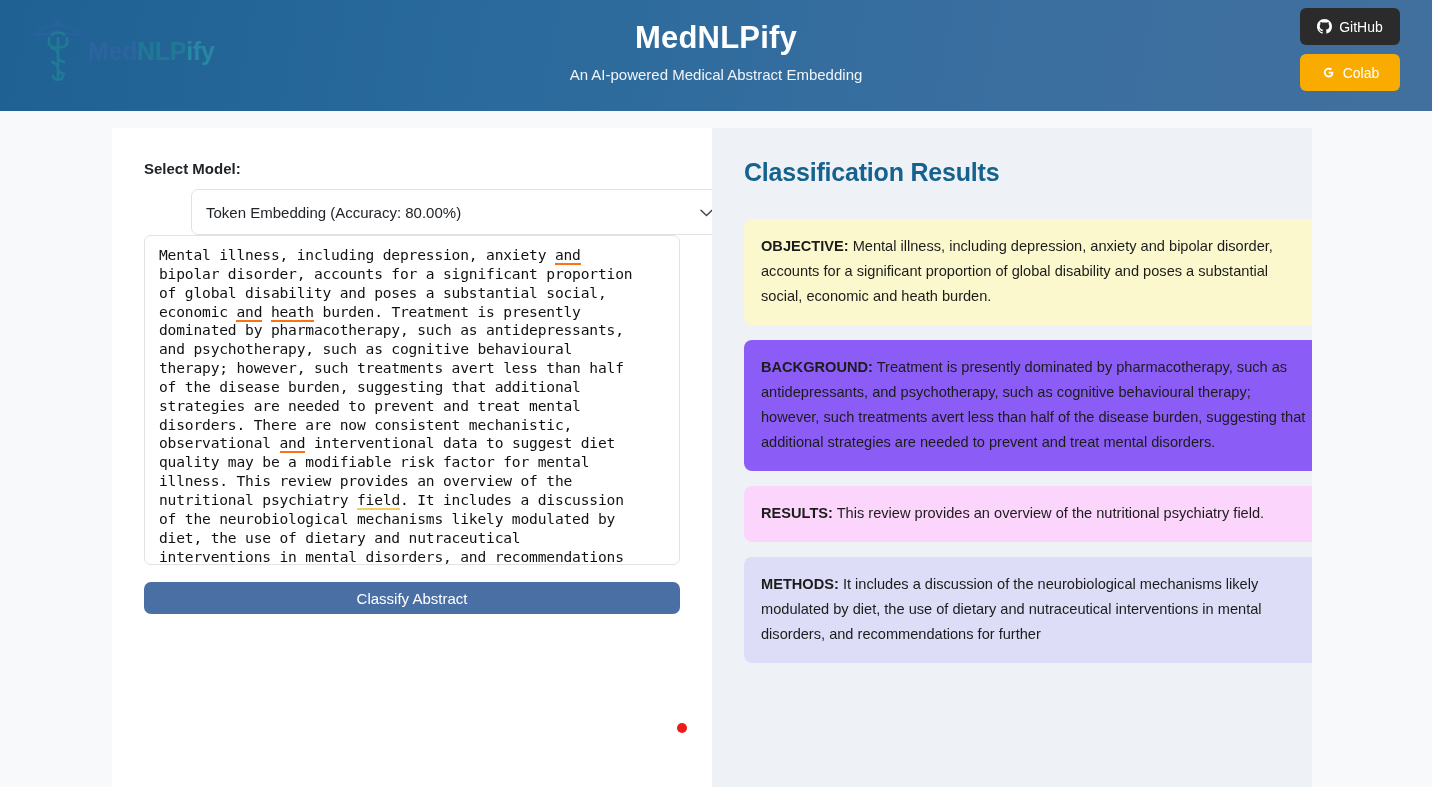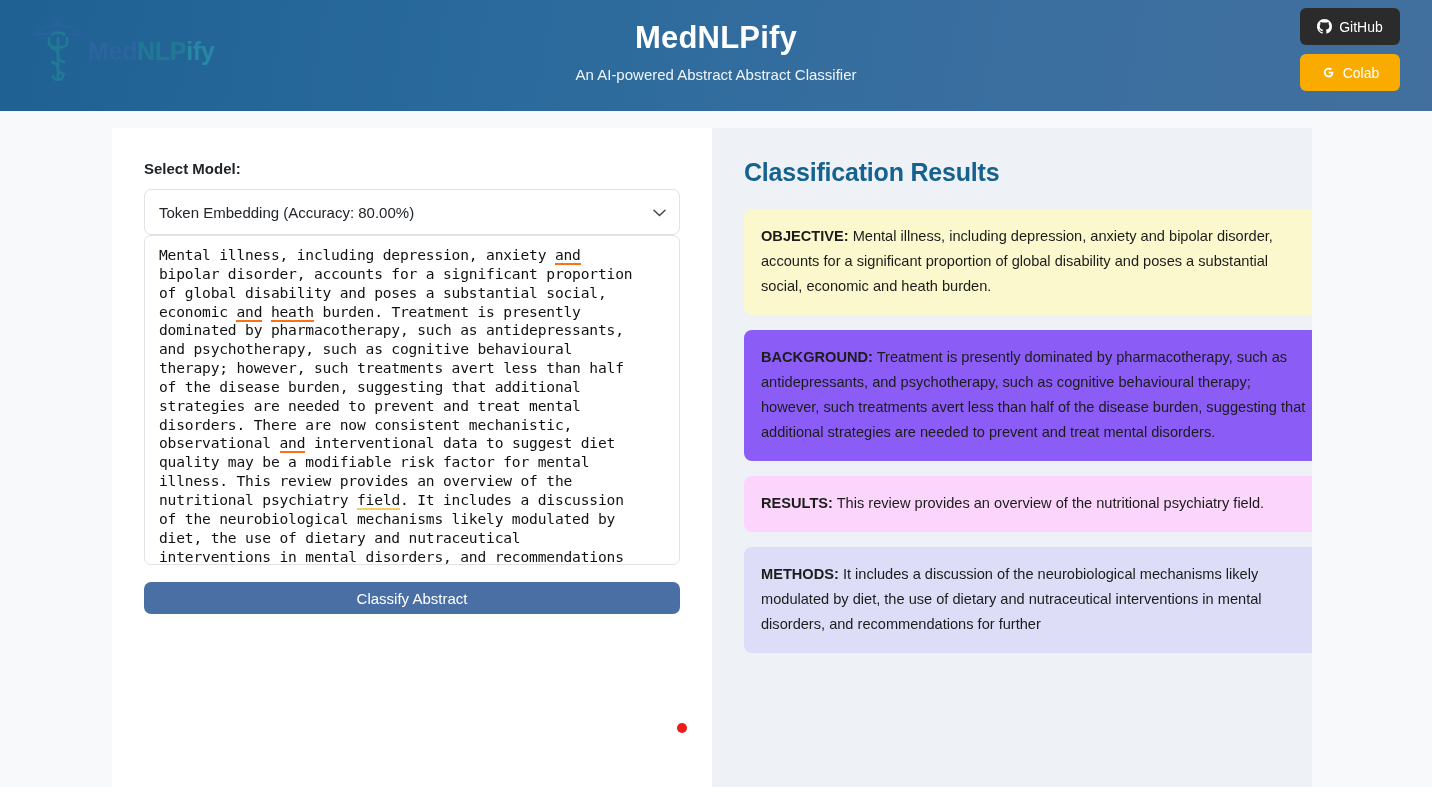--- a/index.html
+++ b/index.html
@@ -98,21 +98,21 @@
     overflow: hidden;
   }
 
   .field-label {
     font-size: 15px;
     font-weight: 700;
     color: #212529;
     margin: 0 0 12px 0;
   }
 
-  .select-wrap { position: relative; width: 536px; }
+  .select-wrap { position: relative; width: 536px; margin-left: 47px; }
   .model-select {
     width: 100%;
     height: 46px;
     padding: 0 36px 0 14px;
     font-size: 15px;
     color: #212529;
     background: #ffffff;
     border: 1px solid #dfe3e8;
     border-radius: 7px;
     appearance: none;
@@ -179,21 +179,21 @@
     border-radius: 50%;
     background: #ee1b1b;
     z-index: 30;
   }
 
   
   .results-heading {
     font-size: 25px;
     font-weight: 700;
     color: #16628e;
-    margin: 0 0 22px 0;
+    margin: 0 0 32px 0;
     letter-spacing: -0.2px;
   }
   .result-card {
     width: 584px;
     border-radius: 8px;
     padding: 15px 17px 16px 17px;
     margin-bottom: 15px;
     font-size: 14.6px;
     line-height: 25px;
     color: #1c1c1c;
@@ -227,21 +227,21 @@
         </g>
       </svg>
     </span>
     <span class="logo-text">
       <span class="t-med">Med</span><span class="t-nlp">NLP</span><span class="t-ify">ify</span>
     </span>
   </div>
 
   <div class="title-block">
     <h1 class="app-title">MedNLPify</h1>
-    <p class="app-subtitle">An AI-powered Abstract Abstract Classifier</p>
+    <p class="app-subtitle">An AI-powered Medical Abstract Embedding</p>
   </div>
 
   <div class="header-actions">
     <a class="hbtn hbtn-github">
       <span>
         <svg width="15" height="15" viewBox="0 0 16 16" fill="#ffffff" xmlns="http://www.w3.org/2000/svg">
           <path d="M8 0C3.58 0 0 3.58 0 8c0 3.54 2.29 6.53 5.47 7.59.4.07.55-.17.55-.38 0-.19-.01-.82-.01-1.49-2.01.37-2.53-.49-2.69-.94-.09-.23-.48-.94-.82-1.13-.28-.15-.68-.52-.01-.53.63-.01 1.08.58 1.23.82.72 1.21 1.87.87 2.33.66.07-.52.28-.87.51-1.07-1.78-.2-3.64-.89-3.64-3.95 0-.87.31-1.59.82-2.15-.08-.2-.36-1.02.08-2.12 0 0 .67-.21 2.2.82.64-.18 1.32-.27 2-.27s1.36.09 2 .27c1.53-1.04 2.2-.82 2.2-.82.44 1.1.16 1.92.08 2.12.51.56.82 1.27.82 2.15 0 3.07-1.87 3.75-3.65 3.95.29.25.54.73.54 1.48 0 1.07-.01 1.93-.01 2.2 0 .21.15.46.55.38A8.01 8.01 0 0 0 16 8c0-4.42-3.58-8-8-8z"></path>
         </svg>
       </span>
       <span>GitHub</span>

